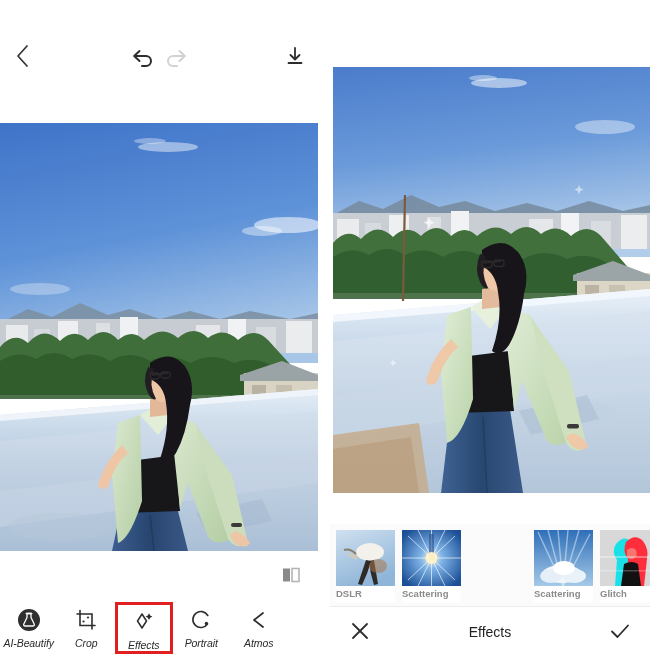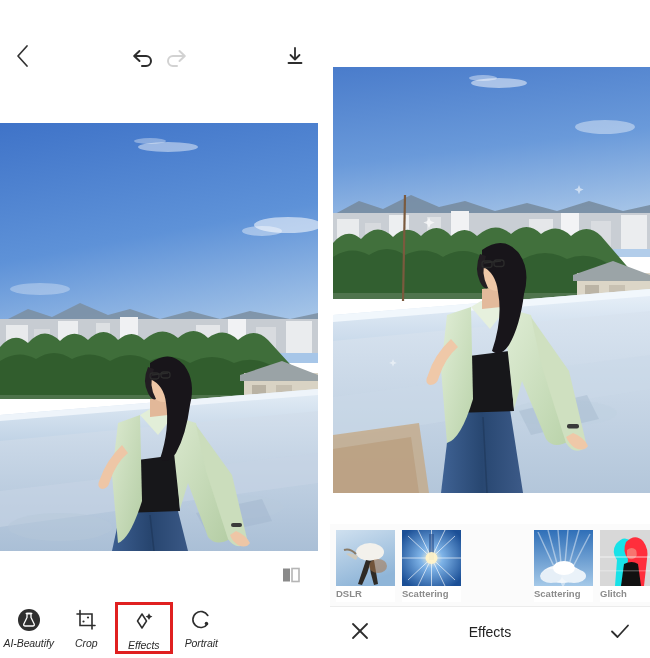--- a/index.html
+++ b/index.html
@@ -295,20 +295,28 @@
       <div class="toolnav-item">
         <span class="toolnav-icon">
           <svg width="24" height="24" viewBox="0 0 24 24">
             <path d="M18.5 16 A8 8 0 1 1 18.8 7.5" fill="none" stroke="#2d2d2d" stroke-width="1.6" stroke-linecap="round"></path>
             <circle cx="17.4" cy="15.4" r="1.7" fill="#2d2d2d"></circle>
           </svg>
         </span>
         <span class="toolnav-label">Portrait</span>
       </div>
 
+      <div class="toolnav-item">
+        <span class="toolnav-icon">
+          <svg width="24" height="24" viewBox="0 0 24 24">
+            <polyline points="16,5 7,12 16,19" fill="none" stroke="#2d2d2d" stroke-width="1.7" stroke-linecap="round" stroke-linejoin="round"></polyline>
+          </svg>
+        </span>
+        <span class="toolnav-label">Atmos</span>
+      </div>
     </div>
   </div>
 
   <div class="panel-right">
 
     <div class="photo-right">
       <svg width="317" height="426" viewBox="0 0 317 426" preserveAspectRatio="none">
         <defs>
           <linearGradient id="skyR" x1="0" y1="0" x2="0.2" y2="1">
             <stop offset="0" stop-color="#4a7ccb"></stop>

